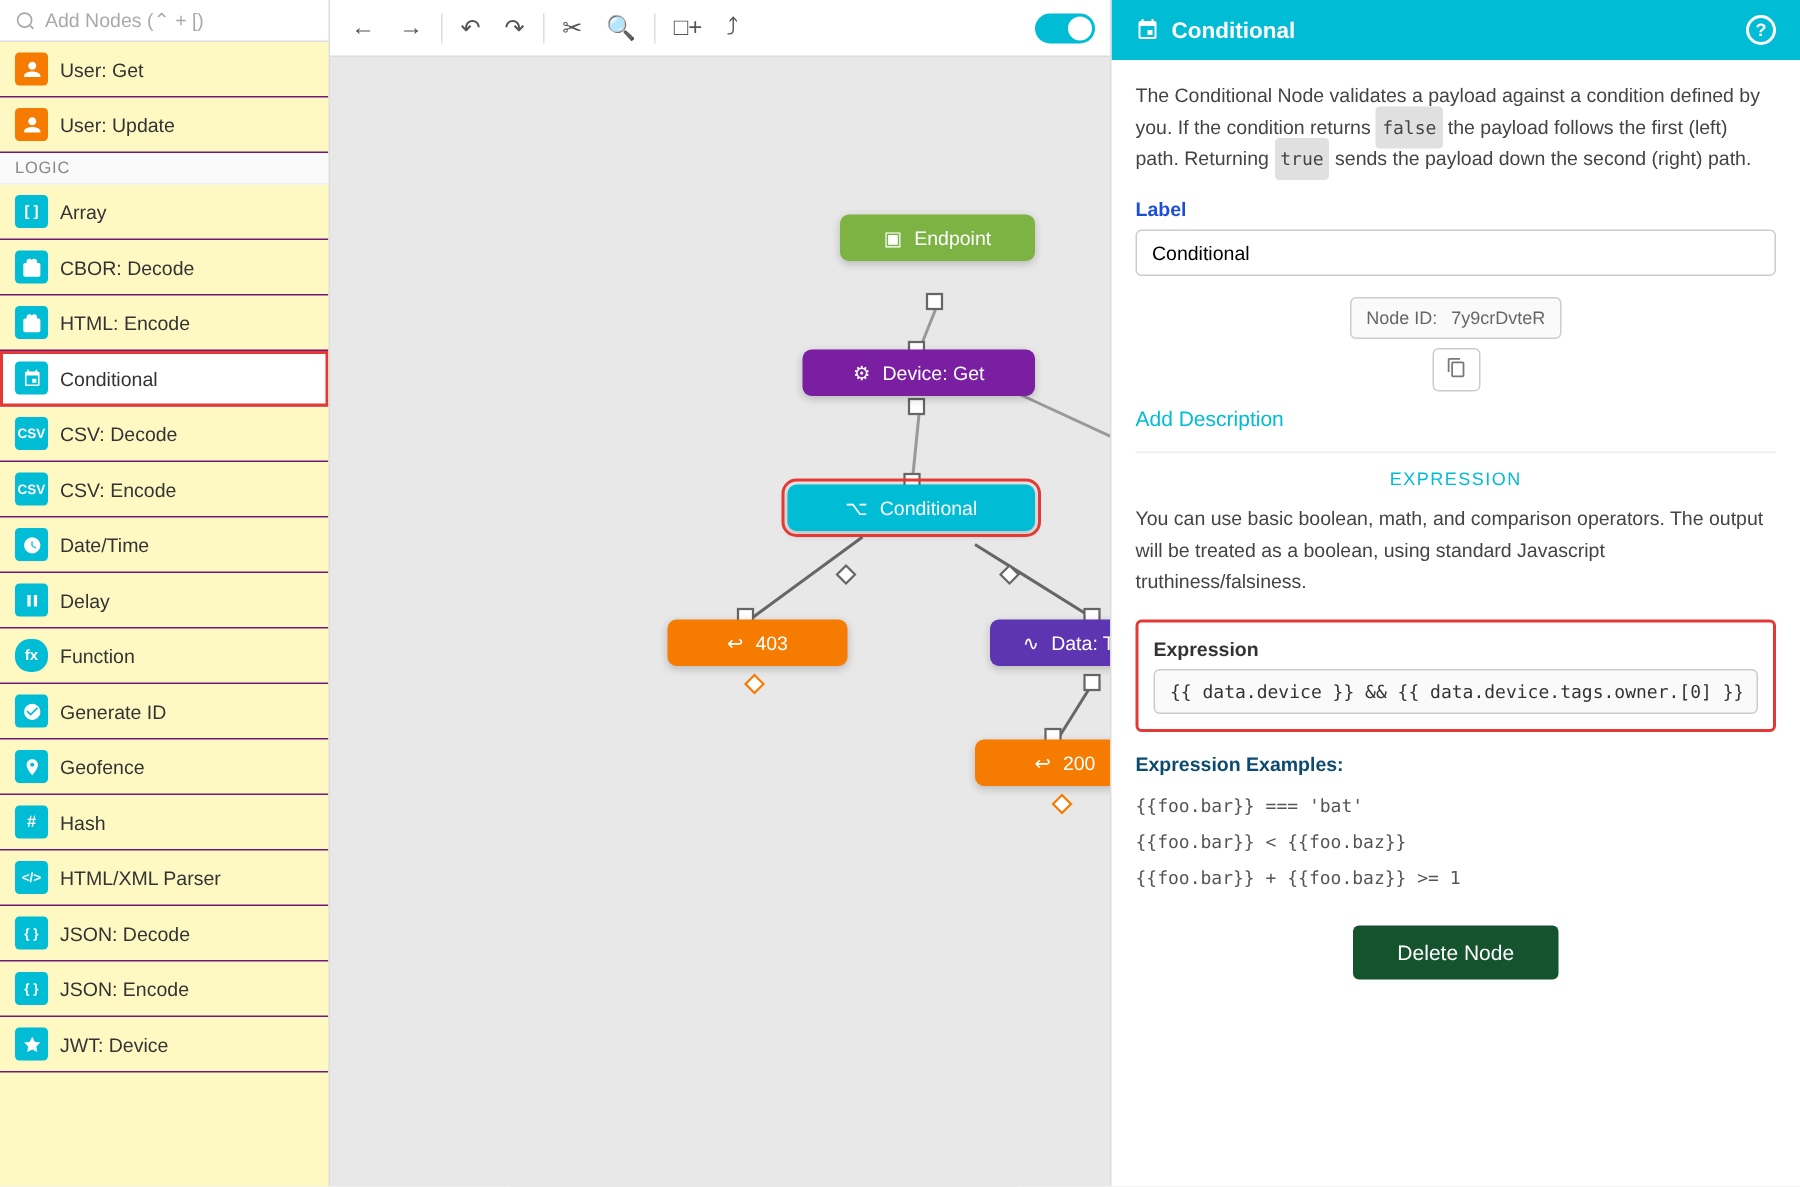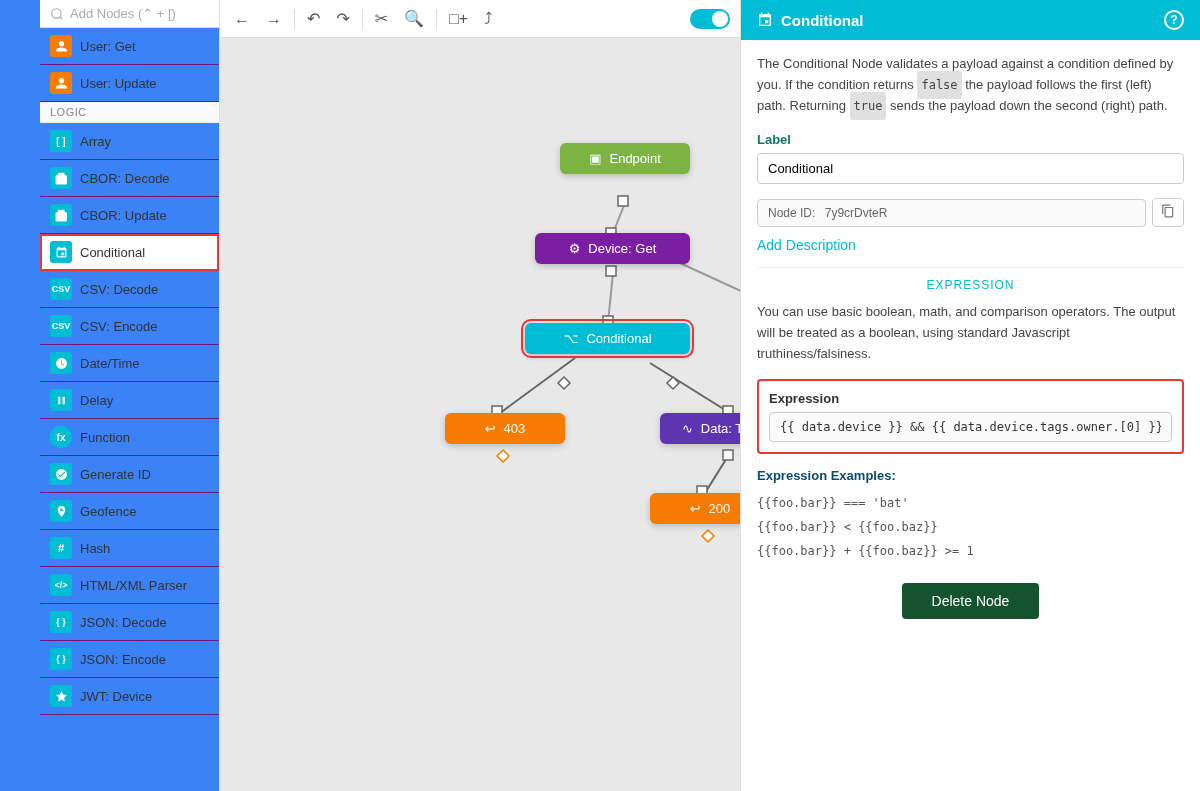--- a/index.html
+++ b/index.html
@@ -1,27 +1,26 @@
 <!DOCTYPE html>
 <html><head>
   <meta charset="utf-8">
   <style>
     * { box-sizing: border-box; margin: 0; padding: 0; }
     body { font-family: Arial, sans-serif; font-size: 13px; display: flex; height: 791px; overflow: hidden; background: #f0f0f0; }
 
     
     #sidebar {
       width: 220px;
-      background: #3b82f6;
+      background: #fef9c3;
       border-right: 1px solid #ddd;
       display: flex;
       flex-direction: column;
       overflow: hidden;
       flex-shrink: 0;
-      padding-left: 40px;
     }
     #sidebar-header {
       background: #fff;
       padding: 6px 10px;
       border-bottom: 1px solid #ddd;
       display: flex;
       align-items: center;
       gap: 6px;
       font-size: 13px;
       color: #555;
@@ -193,37 +192,38 @@
     .panel-description code {
       background: #e0e0e0;
       padding: 7px 4px;
       border-radius: 3px;
       font-family: monospace;
       font-size: 12px;
     }
     .panel-label {
       font-weight: 700;
       font-size: 13px;
-      color: #0f766e;
+      color: #1d4ed8;
       margin-bottom: 6px;
     }
     .panel-input {
       width: 100%;
       border: 1px solid #ccc;
       border-radius: 4px;
       padding: 7px 10px;
       font-size: 13px;
       margin-bottom: 14px;
       outline: none;
     }
     .node-id-row {
       display: flex;
       align-items: center;
       gap: 6px;
       margin-bottom: 10px;
+      flex-direction: column;
     }
     .node-id-box {
       flex: 1;
       border: 1px solid #ccc;
       border-radius: 4px;
       padding: 6px 10px;
       font-size: 12px;
       color: #666;
       background: #fafafa;
     }
@@ -367,21 +367,21 @@
           </svg>
       </div>
       <span>CBOR: Decode</span>
     </div>
     <div class="sidebar-item">
       <div class="sidebar-icon icon-teal">
         <svg width="13" height="13" viewBox="0 0 24 24" fill="white">
             <path d="M20 6h-2.18c.07-.44.18-.88.18-1.34C18 2.54 16.46 1 14.54 1c-1.29 0-2.25.7-3.04 1.52L12 3.04l-.5-.52C10.71 1.7 9.75 1 8.46 1 6.54 1 5 2.54 5 4.66c0 .46.11.9.18 1.34H3c-1.1 0-2 .9-2 2v13c0 1.1.9 2 2 2h17c1.1 0 2-.9 2-2V8c0-1.1-.9-2-2-2z"></path>
           </svg>
       </div>
-      <span>CBOR: Update</span>
+      <span>HTML: Encode</span>
     </div>
     <div class="sidebar-item active">
       <div class="sidebar-icon icon-teal">
         <svg width="13" height="13" viewBox="0 0 24 24" fill="white">
             <path d="M17 12h-5v5h5v-5zM16 1v2H8V1H6v2H5c-1.11 0-1.99.9-1.99 2L3 19c0 1.1.89 2 2 2h14c1.1 0 2-.9 2-2V5c0-1.1-.9-2-2-2h-1V1h-2zm3 18H5V8h14v11z"></path>
           </svg>
       </div>
       <span>Conditional</span>
     </div>
     <div class="sidebar-item">

